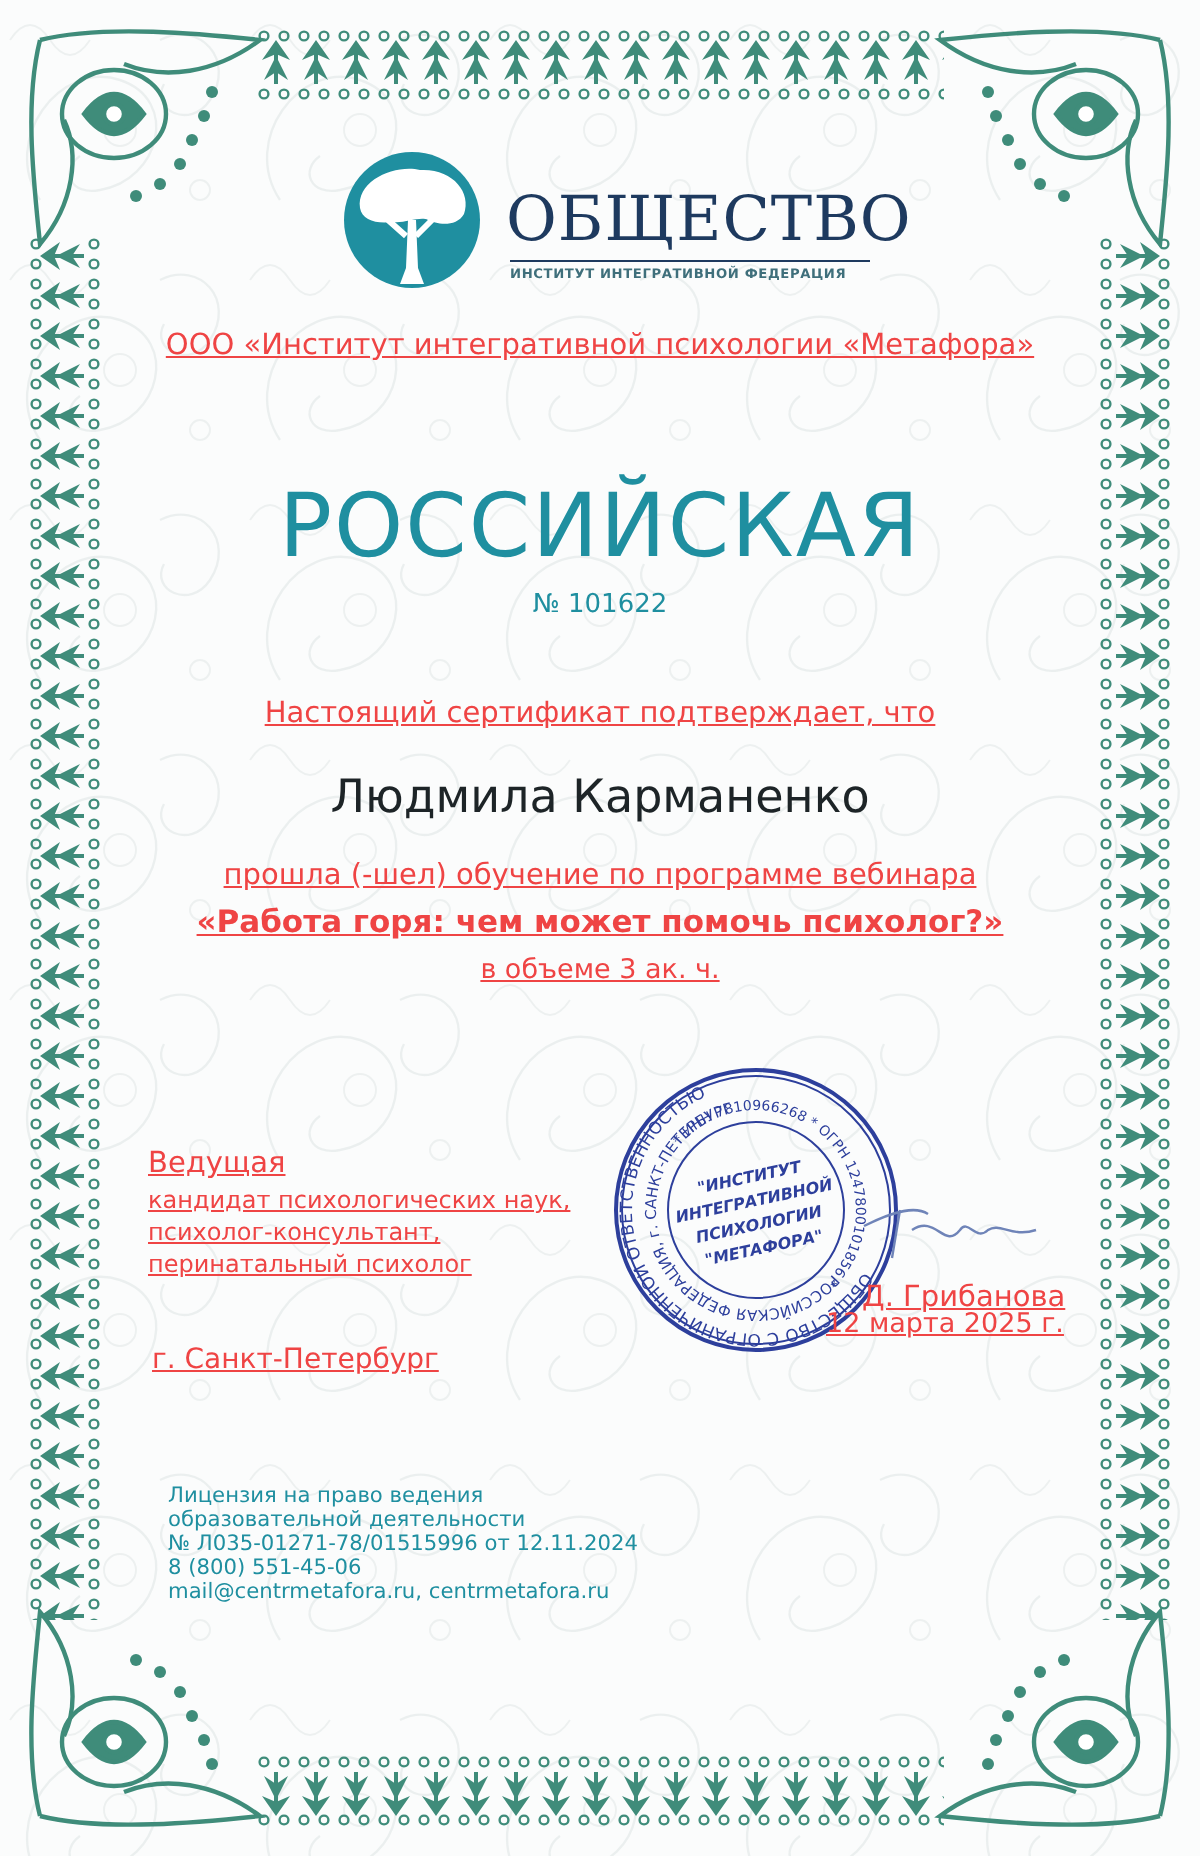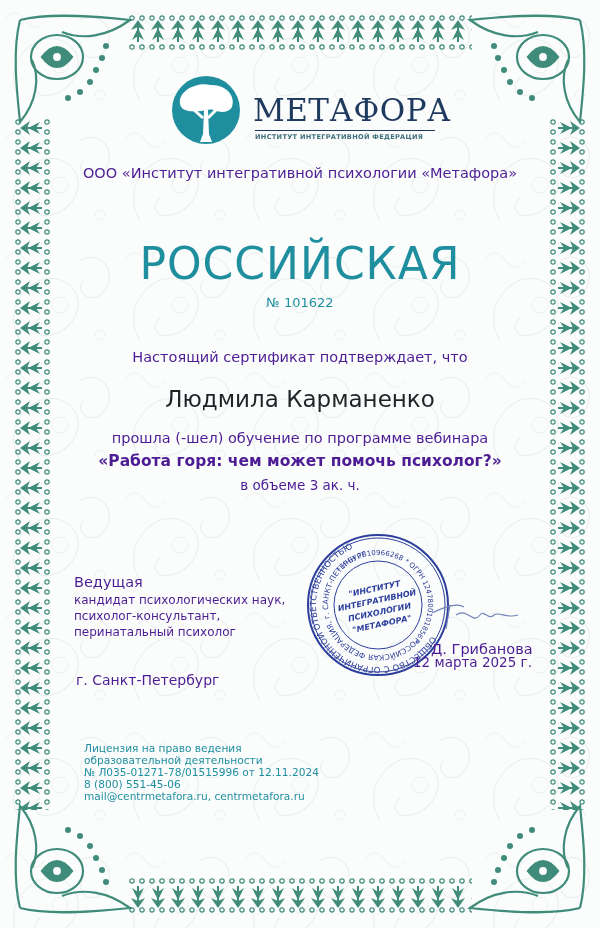--- a/index.html
+++ b/index.html
@@ -2,21 +2,21 @@
 <html><head>
 <meta charset="utf-8">
 <style>
   html, body { margin:0; padding:0; }
   body { width:600px; height:928px; position:relative; overflow:hidden; background:#fbfcfc; font-family:"DejaVu Sans", sans-serif; }
   .bgpattern { position:absolute; inset:0; opacity:0.55; }
   .strip { position:absolute; }
   .corner { position:absolute; width:130px; height:120px; }
   .abs { position:absolute; }
   .center { left:0; right:0; text-align:center; }
-  .teal { color:#4c1d95; }
+  .teal { color:#ef4444;text-decoration:underline; }
   #logo-circle { left:170px; top:74px; width:72px; height:72px; }
   #wordmark { left:253px; top:92px; font-family:"DejaVu Serif", serif; font-size:31px; color:#1e3a5f; letter-spacing:0.5px; }
   #wordline { left:255px; top:130px; width:180px; height:1px; background:#1e3a5f; }
   #tagline { left:255px; top:133px; width:182px; font-size:6.6px; letter-spacing:0.3px; color:#3f6f7b; font-weight:bold; white-space:nowrap; }
   #org { top:165px; font-size:14.5px; }
   #title { top:238px; font-size:44px; color:#1f8fa0; letter-spacing:1px; }
   #num { top:295px; font-size:13px; color:#1f8fa0; }
   #confirm { top:349px; font-size:14.5px; }
   #name { top:386px; font-size:23px; color:#1d2427; }
   #passed { top:430px; font-size:14.5px; }
@@ -156,21 +156,21 @@
     </g>
   </g>
 </svg>
 
 <svg id="logo-circle" class="abs" viewBox="0 0 72 72">
   <circle cx="36" cy="36" r="34" fill="#1f8fa0"></circle>
   <path d="M10 30 C 8 16, 28 8, 40 11 C 56 10, 66 22, 62 33 C 58 40, 48 38, 44 36 C 40 34, 32 38, 26 37 C 18 38, 11 36, 10 30 Z" fill="#ffffff"></path>
   <path d="M34 36 L33 60 L30 68 L42 68 L39 60 L38 36 Z" fill="#ffffff"></path>
   <path d="M33 44 L24 36 M38 44 L48 34" stroke="#ffffff" stroke-width="3" fill="none"></path>
 </svg>
-<div id="wordmark" class="abs">МЕТАФОРА</div>
+<div id="wordmark" class="abs">ОБЩЕСТВО</div>
 <div id="wordline" class="abs"></div>
 <div id="tagline" class="abs">ИНСТИТУТ ИНТЕГРАТИВНОЙ ФЕДЕРАЦИЯ</div>
 
 <div id="org" class="abs center teal">ООО «Институт интегративной психологии «Метафора»</div>
 <div id="title" class="abs center">РОССИЙСКАЯ</div>
 <div id="num" class="abs center">№ 101622</div>
 <div id="confirm" class="abs center teal">Настоящий сертификат подтверждает, что</div>
 <div id="name" class="abs center">Людмила Карманенко</div>
 <div id="passed" class="abs center teal">прошла (-шел) обучение по программе вебинара</div>
 <div id="program" class="abs center teal">«Работа горя: чем может помочь психолог?»</div>

